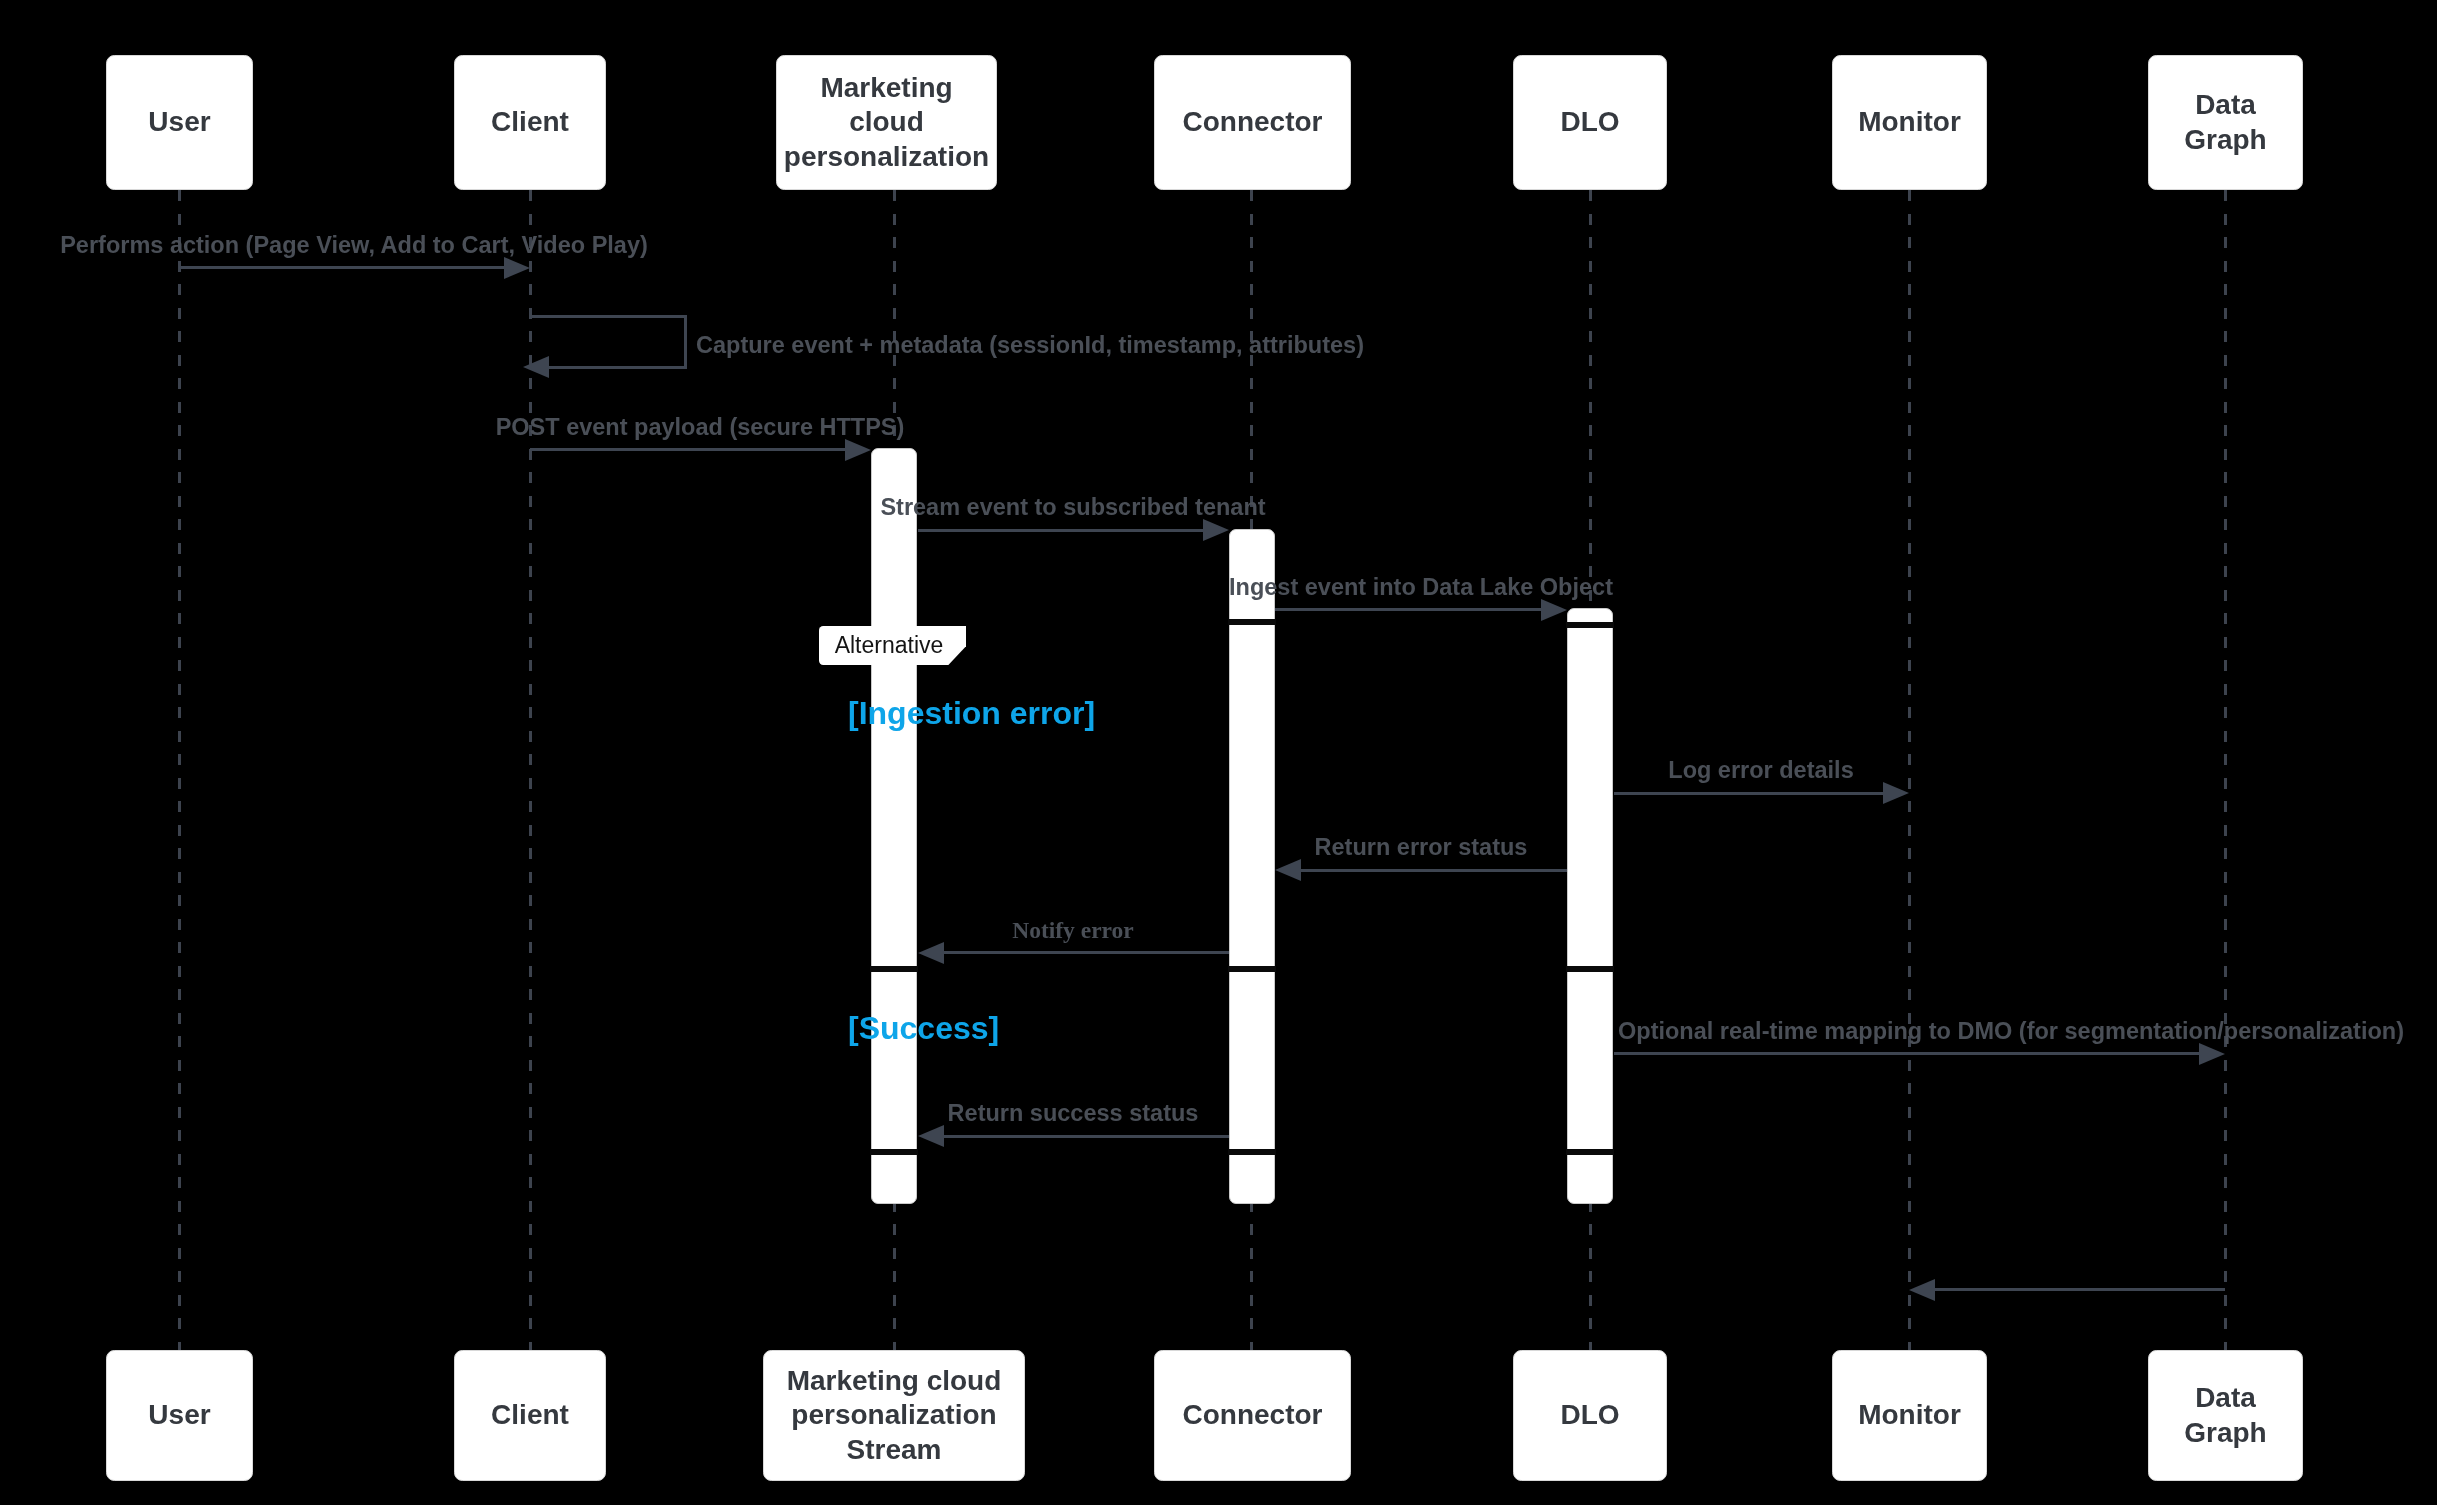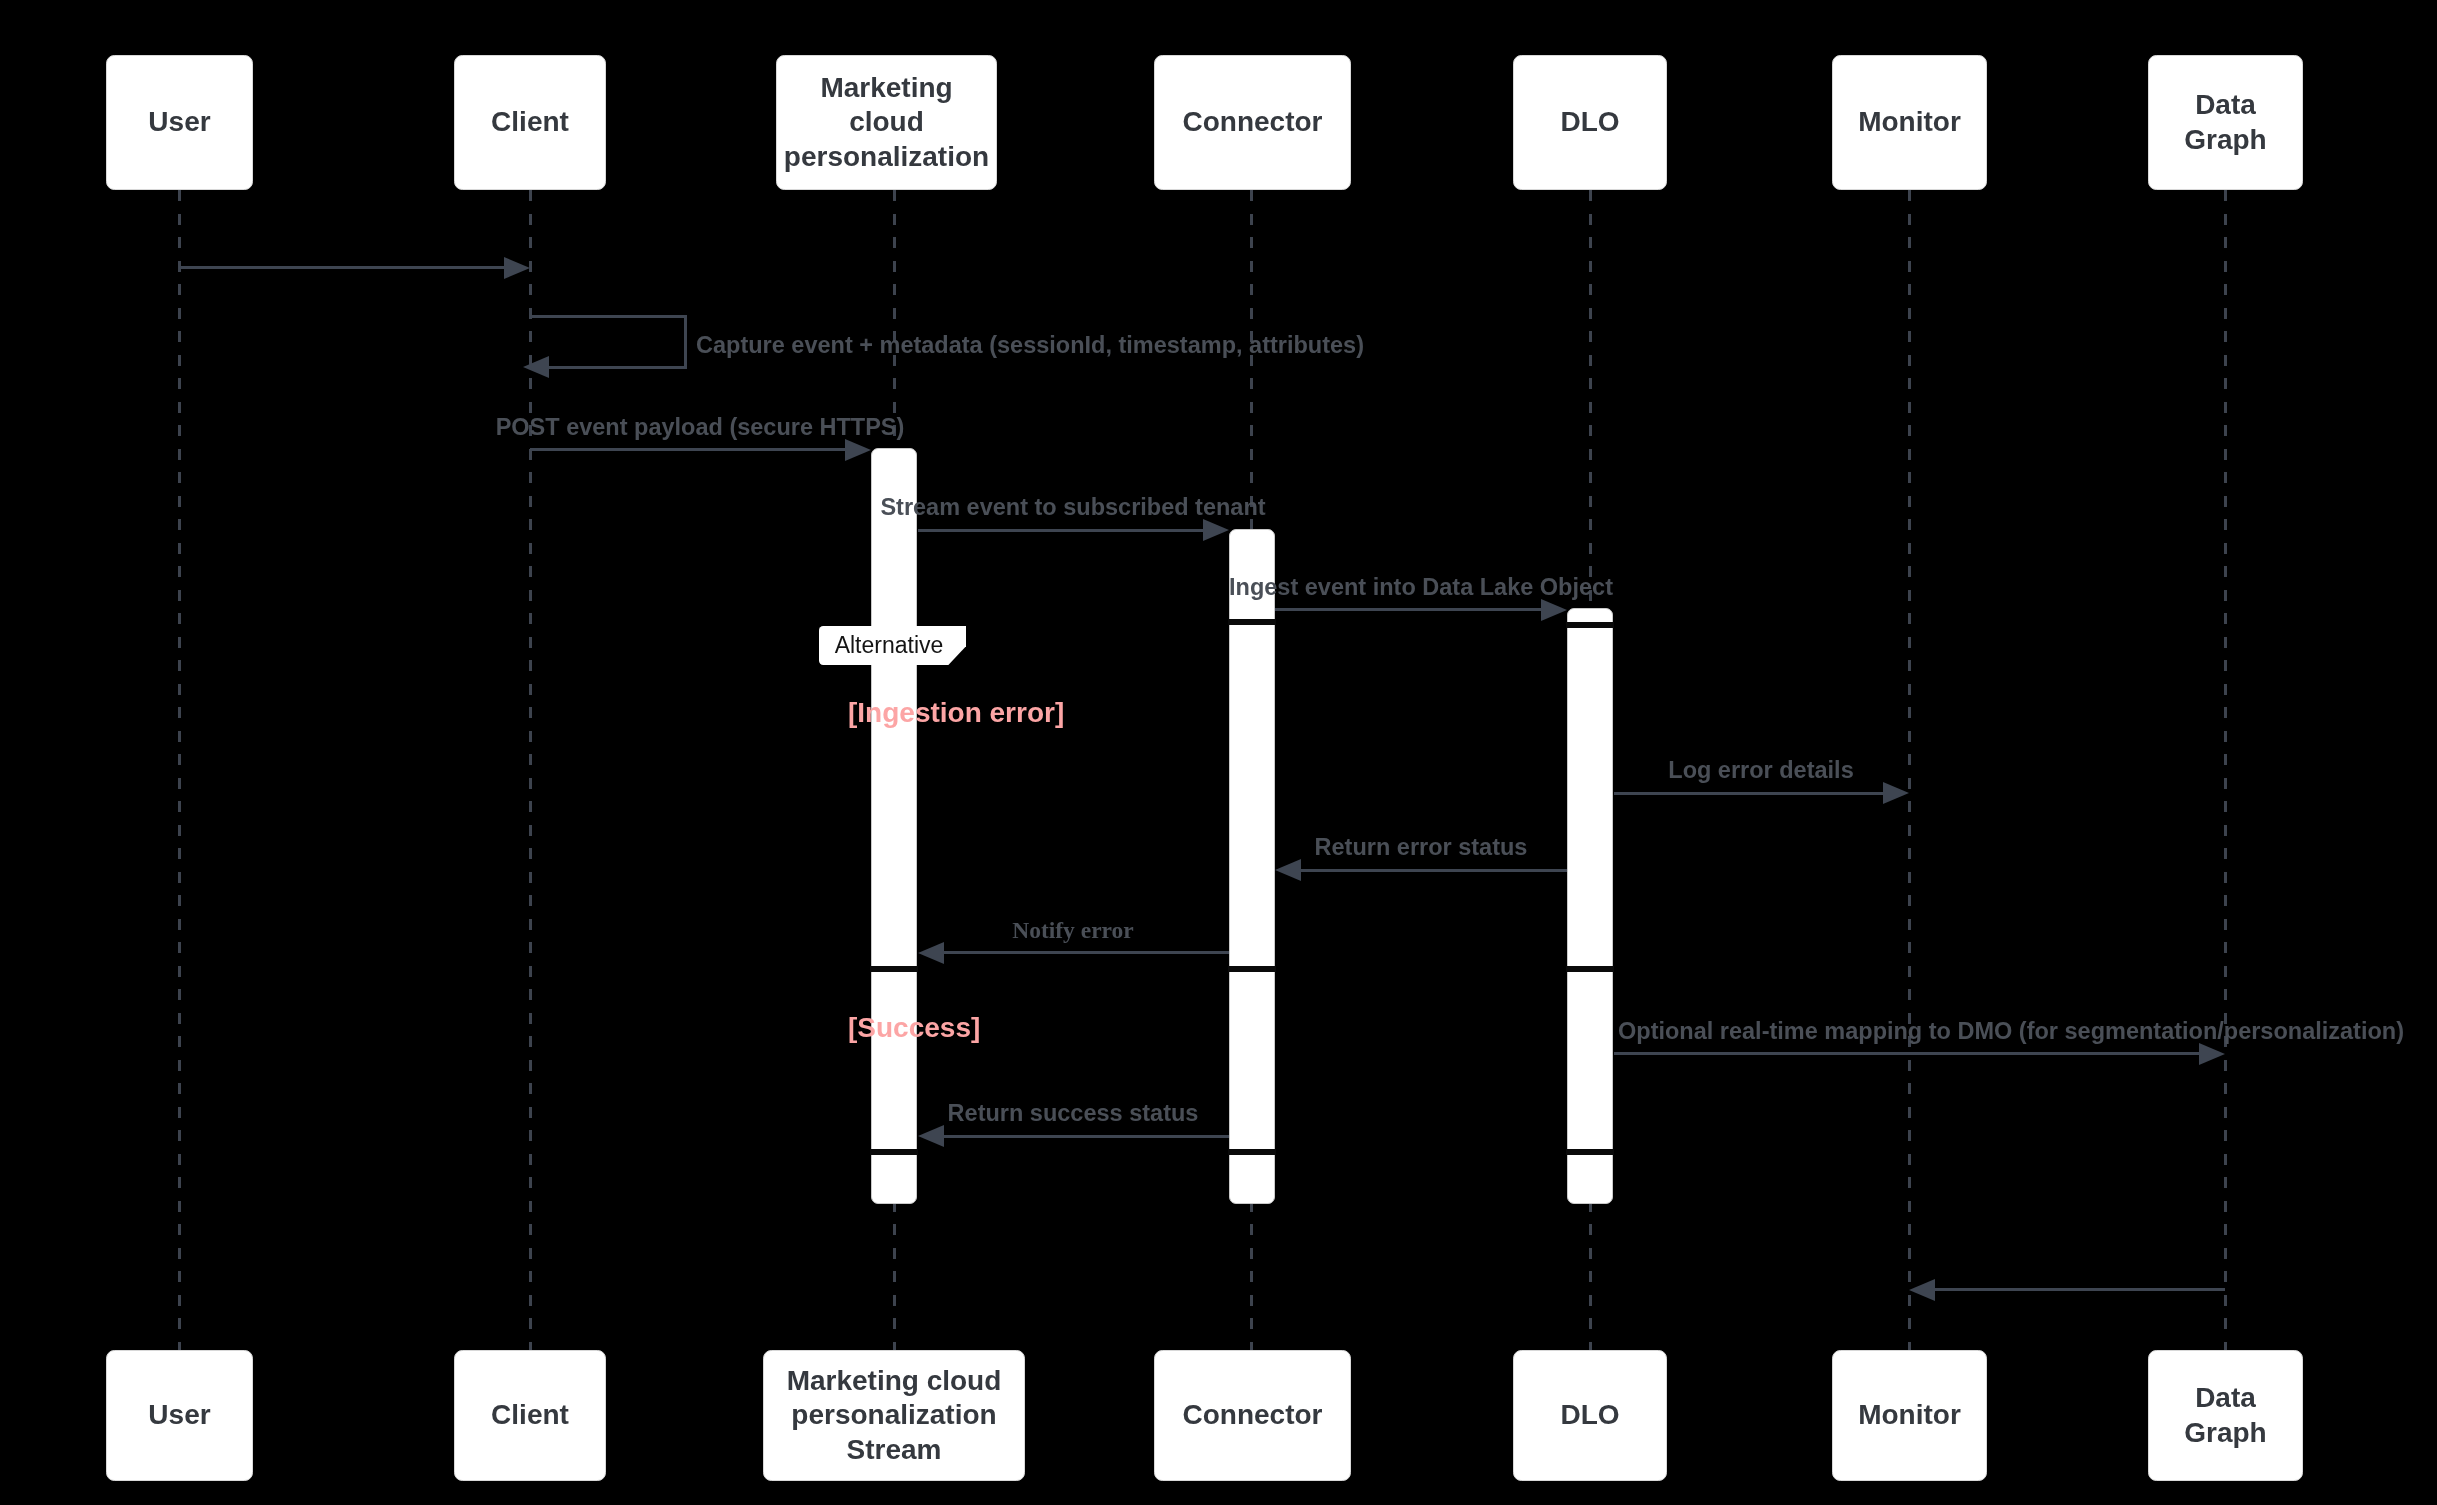--- a/index.html
+++ b/index.html
@@ -15,21 +15,21 @@
   .tick{position:absolute;height:5.5px;width:48px;background:#0a0a0a;}
   .mline{position:absolute;height:2.8px;background:#3e4551;}
   .vline{position:absolute;width:2.8px;background:#3e4551;}
   .head-r{position:absolute;width:0;height:0;border-top:11px solid transparent;border-bottom:11px solid transparent;border-left:26px solid #3e4551;}
   .head-l{position:absolute;width:0;height:0;border-top:11px solid transparent;border-bottom:11px solid transparent;border-right:26px solid #3e4551;}
   .mtext{position:absolute;height:30px;line-height:30px;font-size:23.5px;font-weight:700;color:#4a4f57;white-space:nowrap;}
   .mtext.center{transform:translateX(-50%);}
   .alt-label{position:absolute;left:819px;top:626px;width:147px;height:39px;background:#ffffff;color:#141414;
     font-size:23px;font-weight:500;display:flex;align-items:center;justify-content:center;padding-right:7px;box-sizing:border-box;
     clip-path:polygon(0 0,100% 0,100% 52%,88% 100%,0 100%);border-radius:4.2px 0 0 4.2px;}
-  .case-text{position:absolute;height:30px;line-height:30px;font-size:28px;font-weight:600;color:#fca5a5;white-space:nowrap;}
+  .case-text{position:absolute;height:30px;line-height:30px;font-size:32px;font-weight:600;color:#0ea5e9;white-space:nowrap;}
 </style>
 </head>
 <body>
 
 <div class="diagram">
 
   <div class="lifeline" style="left:178px;"></div>
   <div class="lifeline" style="left:529px;"></div>
   <div class="lifeline" style="left:893px;"></div>
   <div class="lifeline" style="left:1250px;"></div>
@@ -65,20 +65,21 @@
 
   <div class="tick" style="left:1228px;top:619px;"></div>
   <div class="tick" style="left:1566px;top:622px;"></div>
   <div class="tick" style="left:870px;top:966px;"></div>
   <div class="tick" style="left:1228px;top:966px;"></div>
   <div class="tick" style="left:1566px;top:966px;"></div>
   <div class="tick" style="left:870px;top:1149px;"></div>
   <div class="tick" style="left:1228px;top:1149px;"></div>
   <div class="tick" style="left:1566px;top:1149px;"></div>
 
+  <div class="mtext center" style="left:354px;top:230px;">Performs action (Page View, Add to Cart, Video Play)</div>
   <div class="mline" style="left:179px;top:266px;width:331px;"></div>
   <div class="head-r" style="left:504px;top:257px;"></div>
 
   <div class="mtext" style="left:696px;top:330px;">Capture event + metadata (sessionId, timestamp, attributes)</div>
   <div class="mline" style="left:530px;top:315px;width:156px;"></div>
   <div class="vline" style="left:684px;top:315px;height:54px;"></div>
   <div class="mline" style="left:547px;top:366px;width:140px;"></div>
   <div class="head-l" style="left:523px;top:356px;"></div>
 
   <div class="mtext center" style="left:700px;top:412px;">POST event payload (secure HTTPS)</div>

